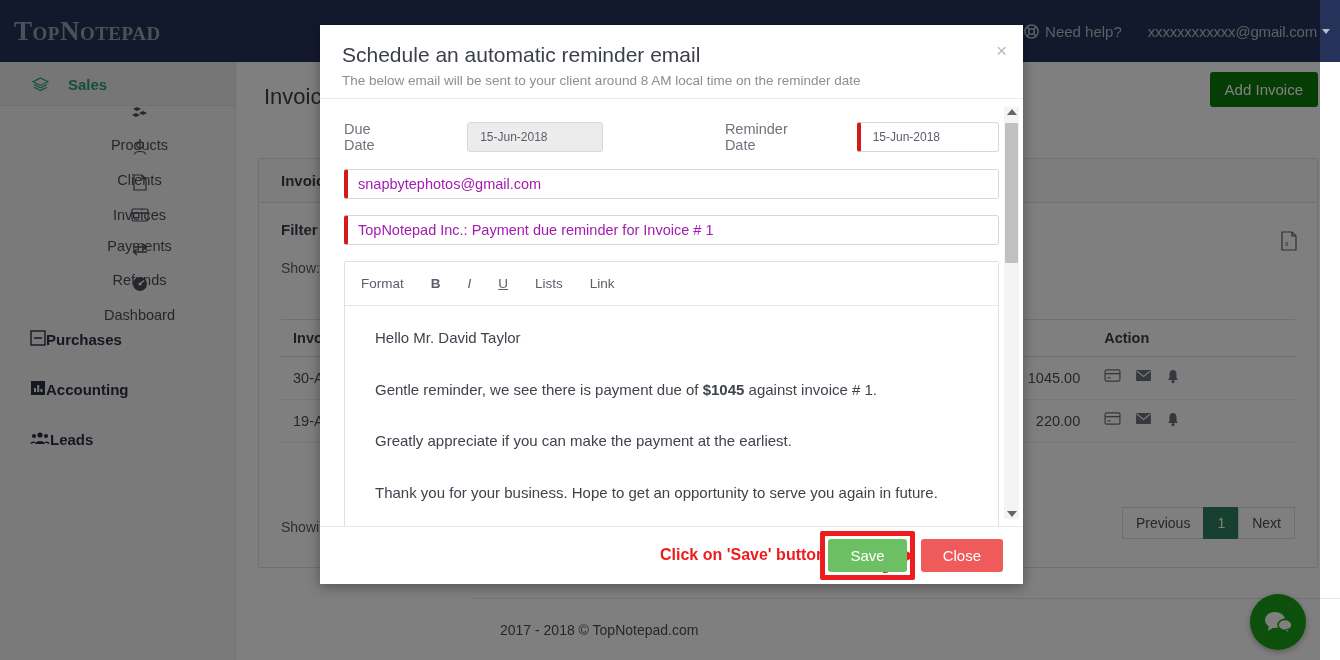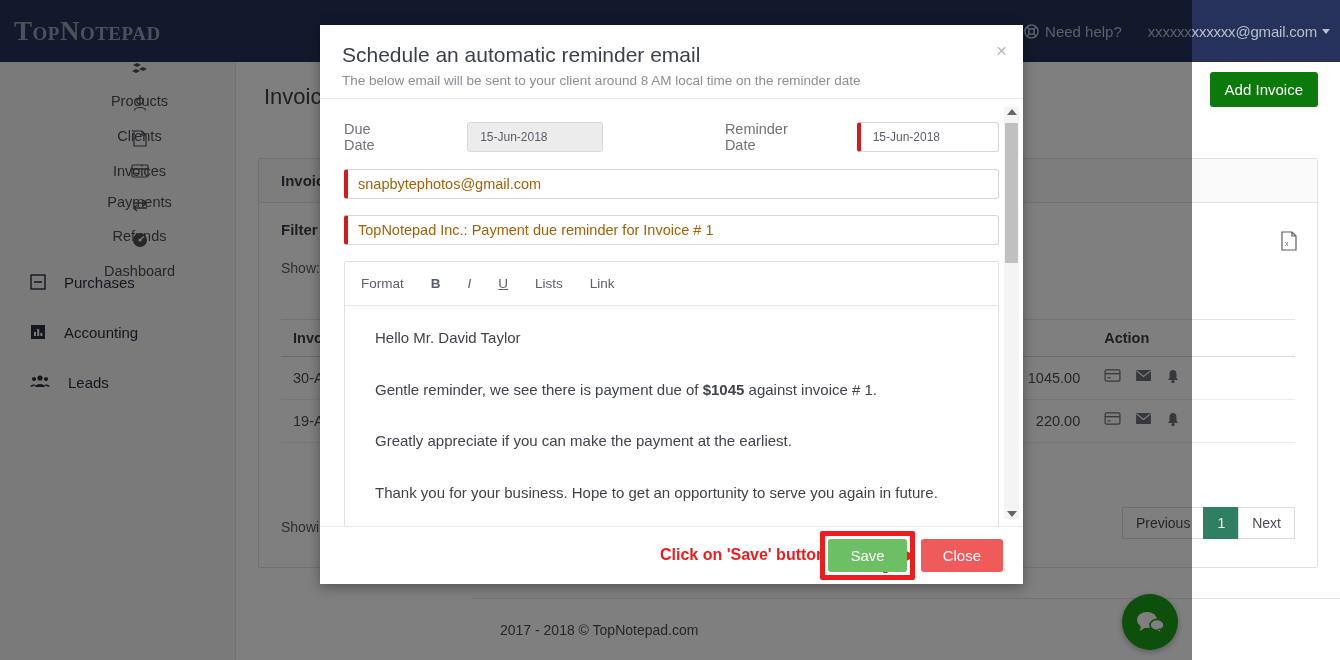--- a/index.html
+++ b/index.html
@@ -3,21 +3,21 @@
 <meta charset="utf-8">
 <style>
   * { box-sizing: border-box; }
   html, body {
     margin: 0; padding: 0;
     width: 1340px; height: 660px;
     overflow: hidden;
     font-family: "Liberation Sans", sans-serif;
     background: #ffffff;
   }
-  #app { position: relative; width: 1192px; height: 660px; }
+  #app { position: relative; width: 1320px; height: 660px; }
 
   
   .page { position:absolute; inset:0; background:#ffffff; }
 
   .topbar {
     position:absolute; left:0; top:0; width:1340px; height:62px;
     background:#26325a; display:flex; align-items:center;
   }
   .brand {
     margin-left:14px; color:#9aa0ad; font-size:27px; letter-spacing:.5px;
@@ -44,22 +44,22 @@
     height:44px; display:flex; align-items:center; padding-left:30px; gap:18px;
     color:#2a9d73; font-weight:bold; font-size:15px;
     background:#ececec; border-bottom:1px solid #e0e0e0; border-top:1px solid #e8e8e8;
   }
   .side-item {
     height:34px; display:flex; align-items:center; padding-left:44px; gap:16px;
     color:#4c4f57; font-size:14.5px;flex-direction:column;
   }
   .side-item .ico, .side-group .ico { width:20px; display:flex; justify-content:center; color:#3c4450;}
   .side-major {
-    height:42px; display:flex; align-items:flex-start; padding-left:30px; gap:18px;
-    color:#2b3141; font-weight:normal; font-size:15px; margin-top:8px;
+    height:42px; display:flex; align-items:center; padding-left:30px; 
+    color:#2b3141; font-weight:bold; font-size:15px; margin-top:8px;
   }
 
   .content { position:absolute; left:236px; top:62px; width:1104px; height:598px; background:#ffffff; }
   .content-head { position:relative; height:70px; }
   .page-title { position:absolute; left:28px; top:22px; font-size:22px; color:#3b3f4a; }
   .add-invoice {
     position:absolute; right:22px; top:10px; background:#0b7a0b; color:#fff;
     padding:9px 15px; border-radius:3px; font-size:15px;
   }
 
@@ -137,21 +137,21 @@
     height:30px; border:1px solid #d8d8d8; border-radius:3px; display:flex; align-items:center;
     padding:0 12px; font-size:12px; color:#5a5e68; background:#fff;
   }
   .date-due { background:#ececec; width:148px; margin-left:68px; }
   .date-rem { width:155px; margin-left:44px; border-left:4px solid #d31b1b; }
   .lbl-rem { margin-left:122px; }
 
   .field {
     margin-top:16px; height:30px; border:1px solid #d8d8d8; border-left:4px solid #d31b1b;
     border-radius:3px; display:flex; align-items:center; padding:0 10px;
-    font-size:14.5px; color:#a16207; background:#fff;
+    font-size:14.5px; color:#a21caf; background:#fff;
   }
 
   .editor { margin-top:16px; border:1px solid #e0e0e0; border-radius:2px; }
   .editor-toolbar {
     height:44px; display:flex; align-items:center; gap:27px; padding:0 16px;
     border-bottom:1px solid #e7e7e7; color:#5a5e68; font-size:13.5px; background:#fff;
   }
   .tb-b { font-weight:bold; }
   .tb-i { font-style:italic; }
   .tb-u { text-decoration:underline; }
@@ -215,20 +215,30 @@
           <span>Need help?</span>
         </div>
         <div class="user-email">
           <span>xxxxxxxxxxxx@gmail.com</span>
           <span class="caret-d"></span>
         </div>
       </div>
     </div>
 
     <div class="sidebar">
+      <div class="side-group">
+        <span class="ico">
+          <svg width="17" height="15" viewBox="0 0 18 16">
+            <path d="M9 1 L17 5 L9 9 L1 5 Z" fill="none" stroke="#2a9d73" stroke-width="1.3"></path>
+            <path d="M2 8 L9 11.5 L16 8" fill="none" stroke="#2a9d73" stroke-width="1.3"></path>
+            <path d="M2 11 L9 14.5 L16 11" fill="none" stroke="#2a9d73" stroke-width="1.3"></path>
+          </svg>
+        </span>
+        <span>Sales</span>
+      </div>
 
       <div class="side-item">
         <span class="ico">
           <svg width="18" height="15" viewBox="0 0 18 15">
             <path d="M6 1 L10 3 L6 5 L2 3 Z" fill="#4c4f57"></path>
             <path d="M12 5 L16 7 L12 9 L8 7 Z" fill="#4c4f57"></path>
             <path d="M5 7 L9 9 L5 11 L1 9 Z" fill="#4c4f57"></path>
           </svg>
         </span>
         <span>Products</span>

